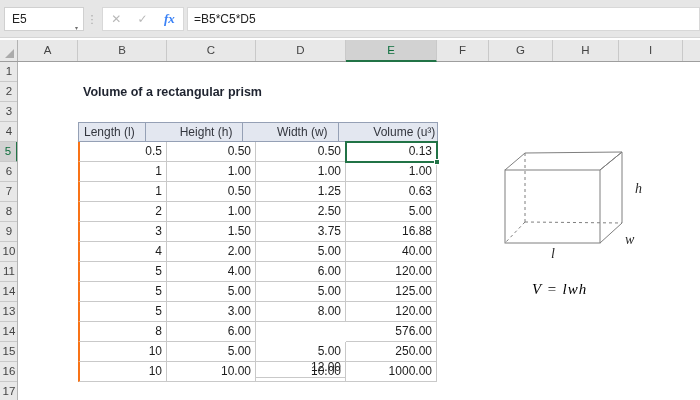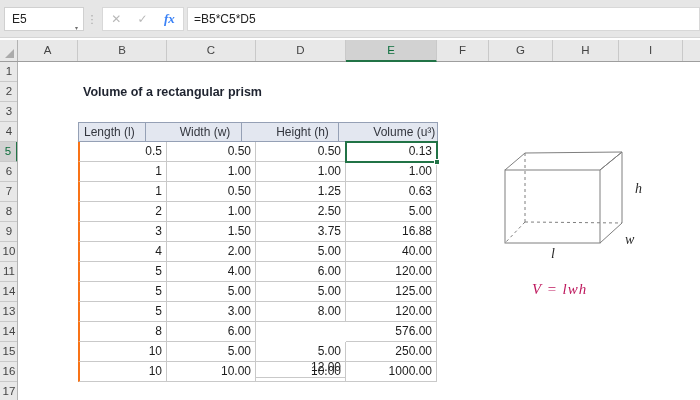--- a/index.html
+++ b/index.html
@@ -66,21 +66,21 @@
               border:2px solid #217346; pointer-events:auto; }
   .fill-handle { position:absolute; right:-4px; bottom:-4px; width:6px; height:6px;
                  background:#217346; border:1px solid #fff; }
 
   
   .prism-svg { position:absolute; left:495px; top:143px; }
   .math-label { font-family:"Liberation Serif","DejaVu Serif",serif;
                 font-style:italic; font-size:14px; fill:#2a2a2a; }
   .math-formula { position:absolute; left:532px; top:281px;
                   font-family:"Liberation Serif","DejaVu Serif",serif;
-                  font-style:italic; font-size:15px; color:#be185d;
+                  font-style:italic; font-size:15px; color:#000000;
                   letter-spacing:1px; }
 </style>
 </head>
 <body>
 
 <div id="page">
 
   <div class="toolbar">
     <div class="namebox">
       <span>E5</span>
@@ -128,22 +128,22 @@
       <div class="rowhdr" style="top: 280px;">15</div>
       <div class="rowhdr" style="top: 300px;">16</div>
       <div class="rowhdr" style="top: 320px;">17</div>
     </div>
 
   <div class="sheet-title">Volume of a rectangular prism</div>
 
   <div class="xl-table">
     <div class="t-hrow" id="thead-row">
         <div class="t-hcell" style="width: 88px;">Length (l)</div>
+        <div class="t-hcell" style="width: 90px;">Height (h)</div>
         <div class="t-hcell" style="width: 89px;">Width (w)</div>
-        <div class="t-hcell" style="width: 90px;">Height (h)</div>
         <div class="t-hcell" style="width: 91px;">Volume (u³)</div>
       </div>
     <div id="tbody">
         <div class="t-row">
           <div class="t-cell" style="width: 89px;">0.5</div>
           <div class="t-cell" style="width: 89px;">0.50</div>
           <div class="t-cell" style="width: 90px;">0.50</div>
           <div class="t-cell" style="width: 91px;">0.13</div>
         </div>
         <div class="t-row">

